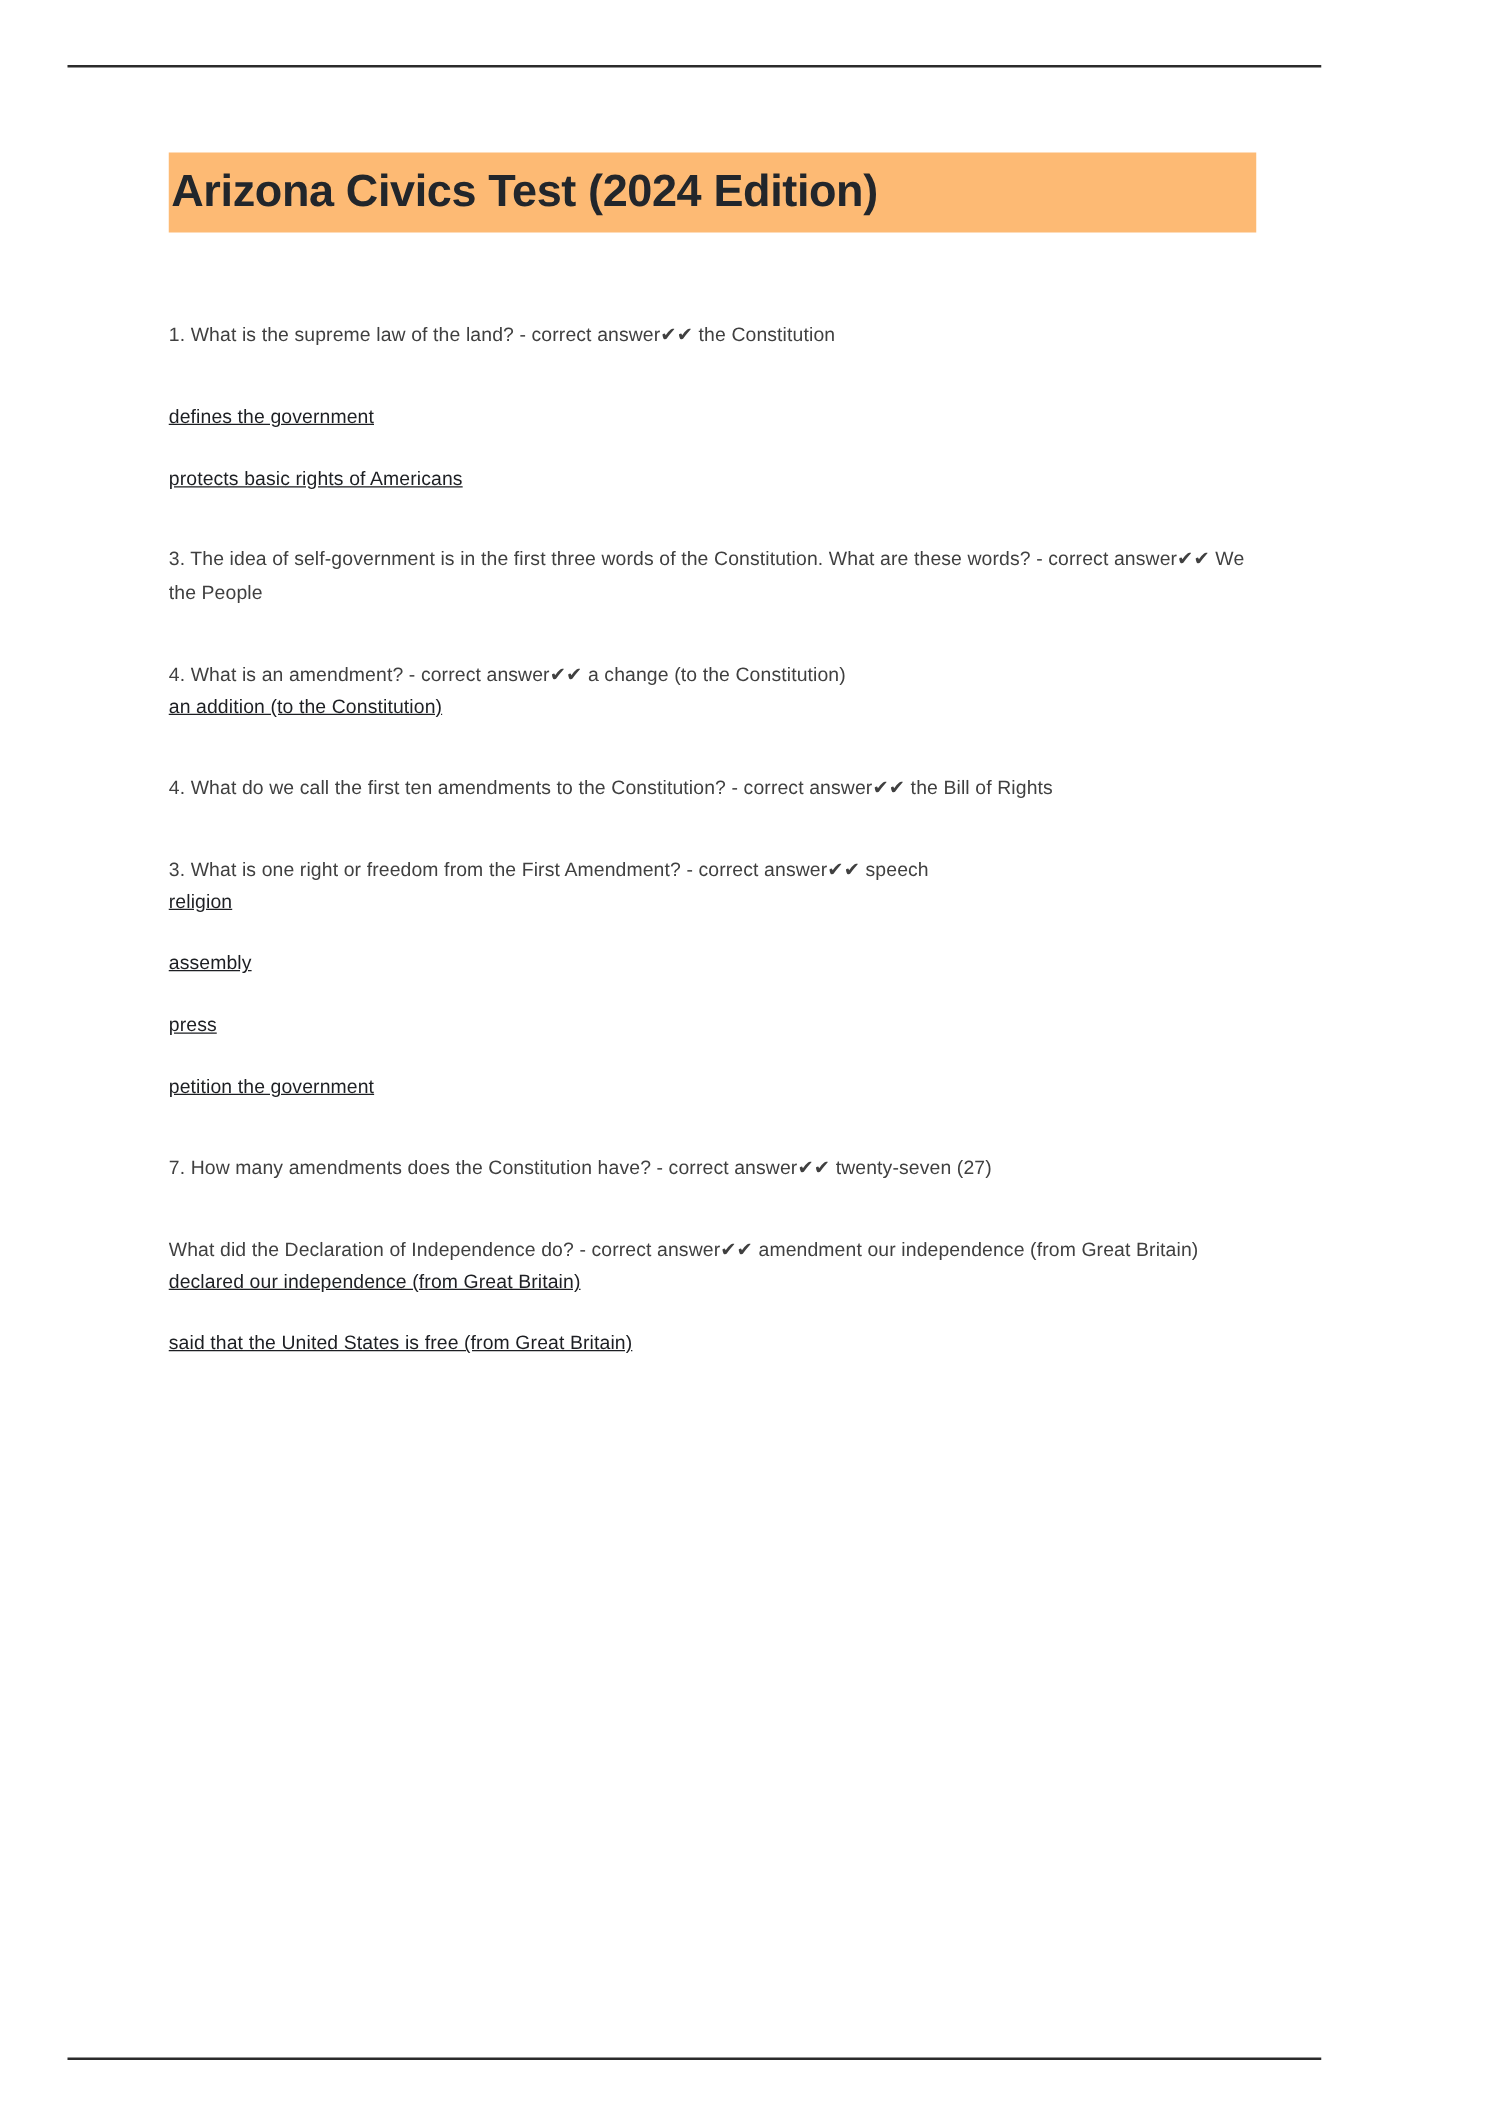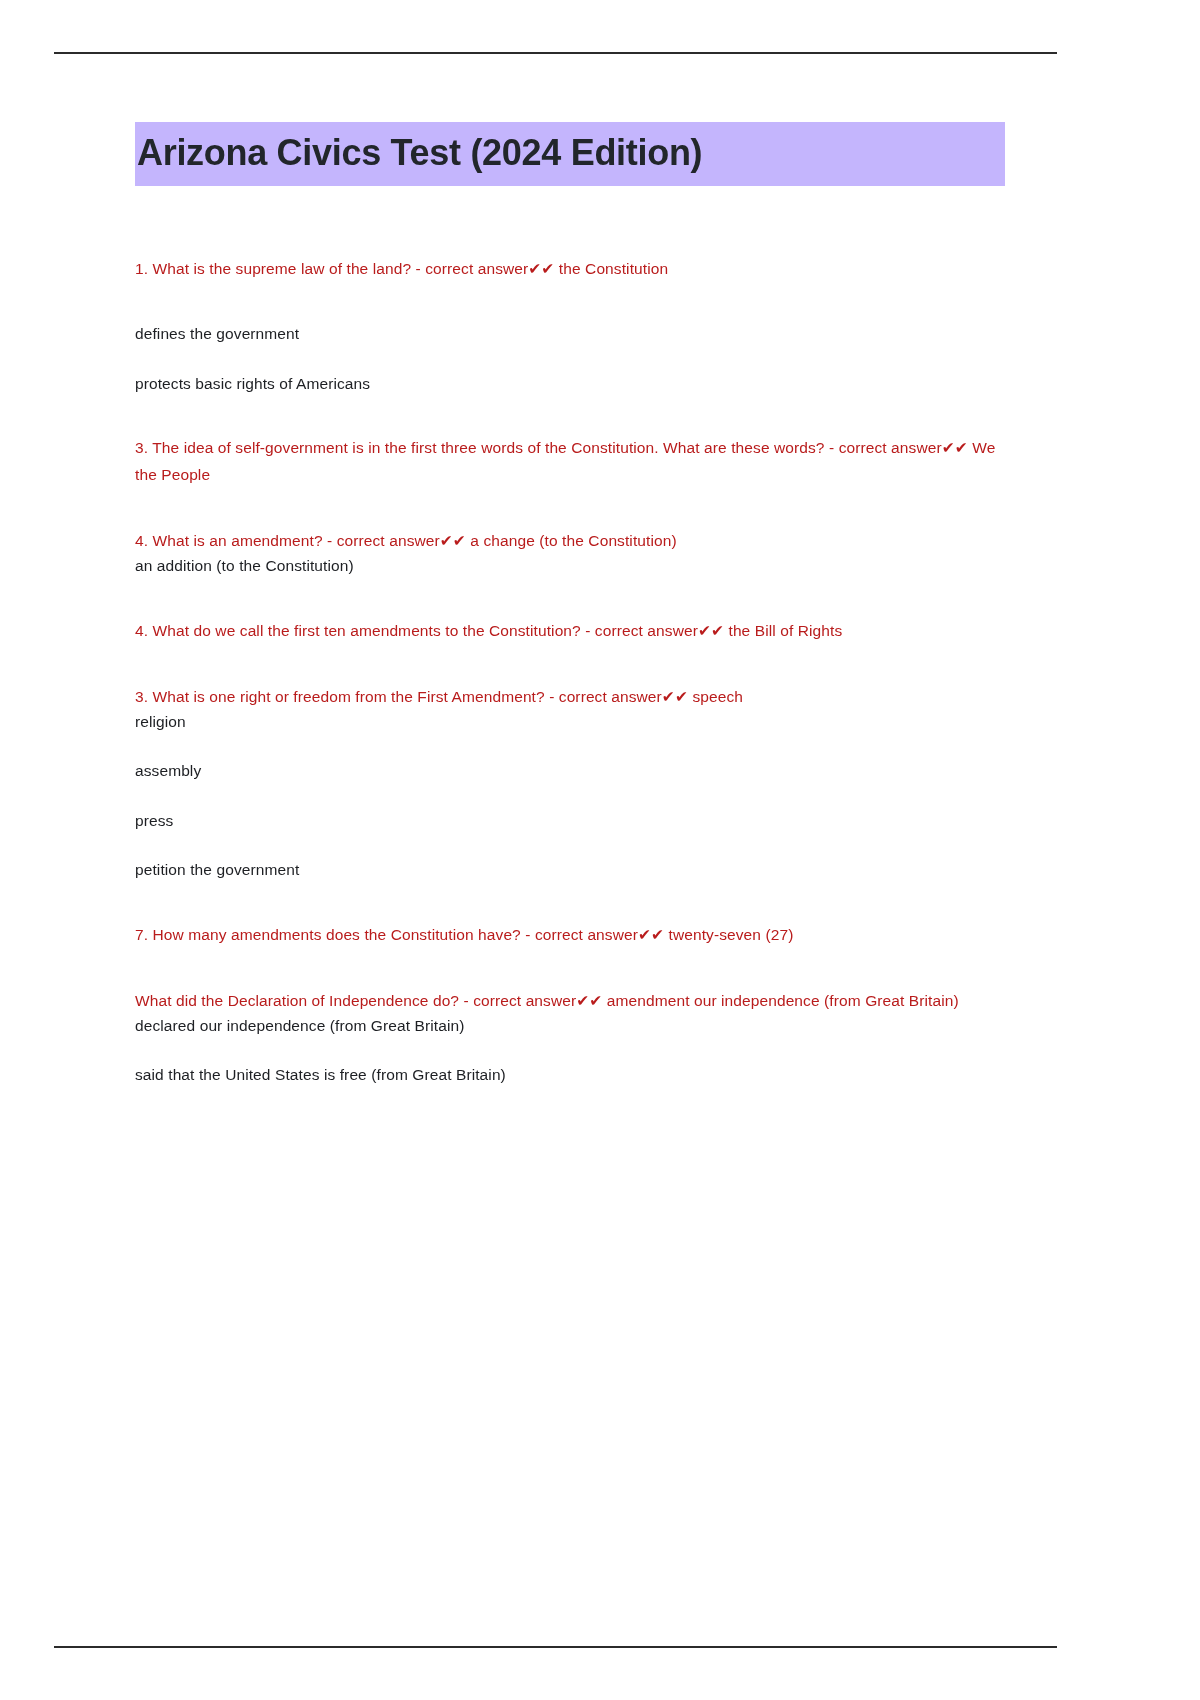--- a/index.html
+++ b/index.html
@@ -43,47 +43,48 @@
     position: absolute;
     left: 135px;
     top: 122px;
     width: 872px;
   }
   .doc-title {
     font-size: 36px;
     font-weight: bold;
     letter-spacing: -0.3px;
     color: #22262b;
-    background: #c4b5fd;
+    background: #fdba74;
     padding: 10px 2px 12px 2px;
     margin: 0 0 0 0;
     line-height: 1.18;
     width: 870px;
     box-sizing: border-box;
   }
   .qa-list {
     margin-top: 70px;
   }
   .qa-block {
     margin-bottom: 40px;
   }
   .qa-line {
     font-size: 15.5px;
     line-height: 1.45;
     color: #1d1f23;
     margin: 0 0 0 0;
     letter-spacing: 0.1px;
+    text-decoration: underline;
   }
   .qa-line + .qa-line {
     margin-top: 27px;
   }
   .qa-main {
     font-size: 15.5px;
     line-height: 1.72;
-    color: #b91c1c;
+    color: #404040;
     letter-spacing: 0.1px;
     margin: 0;
   }
 </style>
 </head>
 <body>
 
 <div class="page">
 
   <div class="rule-top"></div>

